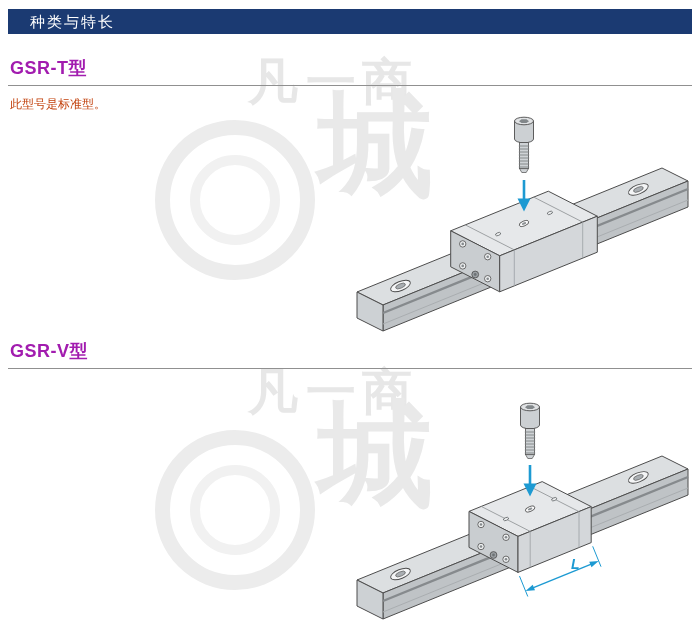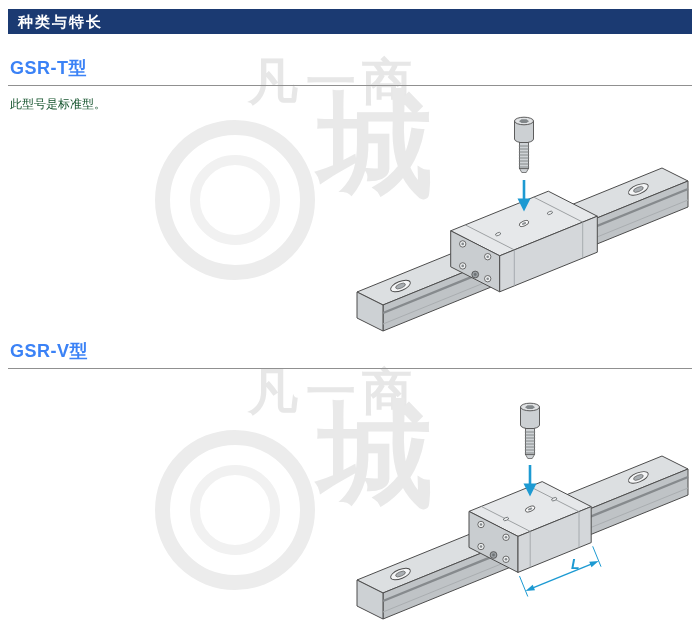--- a/index.html
+++ b/index.html
@@ -18,32 +18,32 @@
   .wm-char { position:absolute; top:12px; font-size:50px; font-weight:bold; color:#e7e7e7; line-height:1; }
   .wm-char.c0 { left:118px; }
   .wm-char.c1 { left:176px; }
   .wm-char.c2 { left:232px; }
   .wm-big { position:absolute; left:188px; top:42px; font-size:115px; font-weight:bold;
             color:#e9e9e9; line-height:1; }
 
   
   .page-header { position:absolute; left:8px; right:8px; top:9px; height:25px;
                  background:#1b3a72; z-index:2; }
-  .page-title { color:#ffffff; font-size:15px; font-weight:bold; line-height:25px;
-                padding-left:10px; letter-spacing:2px; }
-
-  
-  .type-heading { position:absolute; left:10px; z-index:2; color:#3b82f6;
+  .page-title { color:#ffffff; font-size:15px; font-weight:normal; line-height:25px;
+                padding-left:10px; letter-spacing:2px;margin-left:12px; }
+
+  
+  .type-heading { position:absolute; left:10px; z-index:2; color:#a21caf;
                   font-size:18px; font-weight:bold; letter-spacing:0.5px; }
   .h-gsr-t { top:56px; }
   .h-gsr-v { top:339px;text-align:right; }
   .rule { position:absolute; left:8px; right:8px; height:1px; background:#909090; z-index:2; }
   .rule-1 { top:85px; }
   .rule-2 { top:368px; }
-  .body-text { position:absolute; left:10px; z-index:2; font-size:12px; color:#14532d;
+  .body-text { position:absolute; left:10px; z-index:2; font-size:12px; color:#c2410c;
                line-height:1.65; }
   .body-1 { top:95px; width:340px; }
   .body-2 { top:377px; width:350px; }
 
   
   .fig { position:absolute; left:352px; width:344px; height:252px; z-index:1; }
   .fig-1 { top:84px; }
   .fig-2 { top:372px; }
   .fig svg { width:100%; height:100%; display:block; }
 </style>

